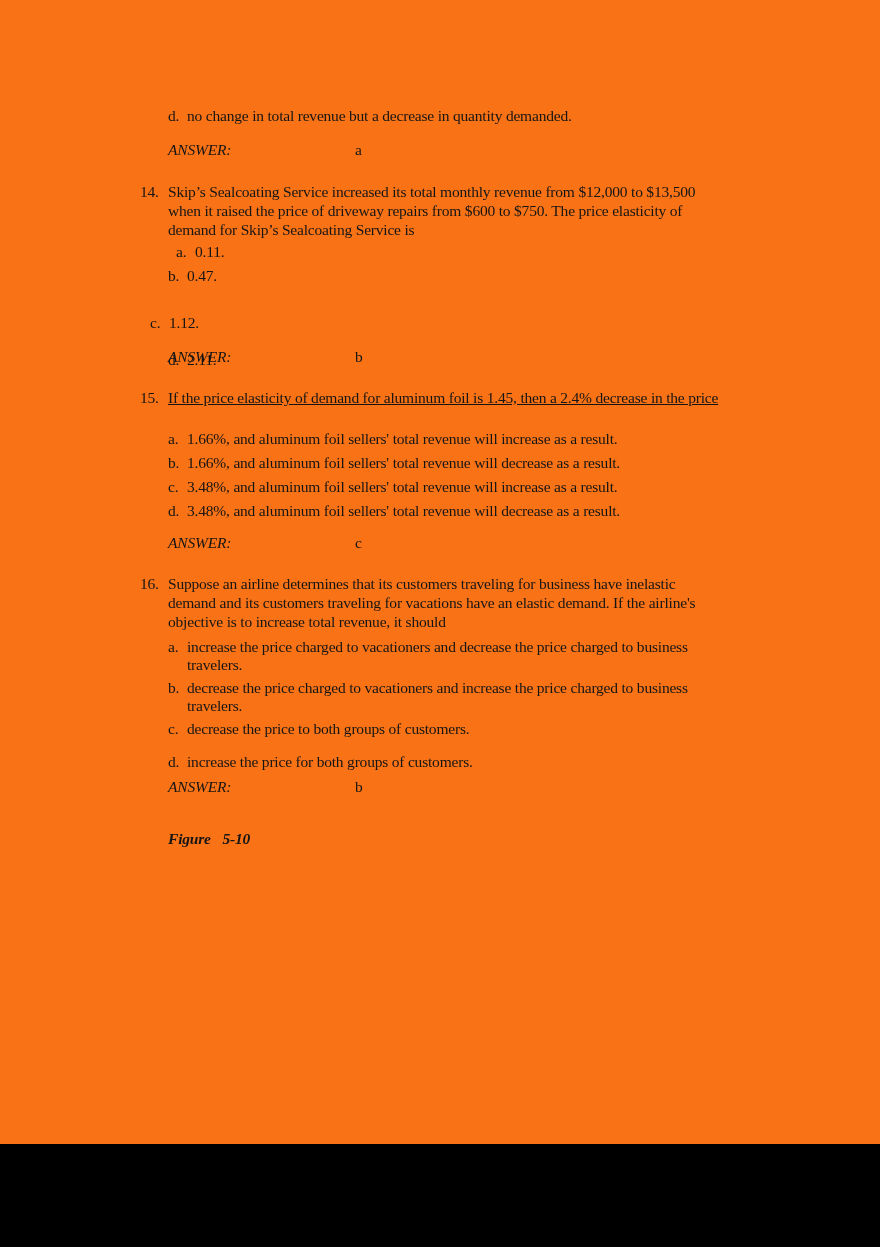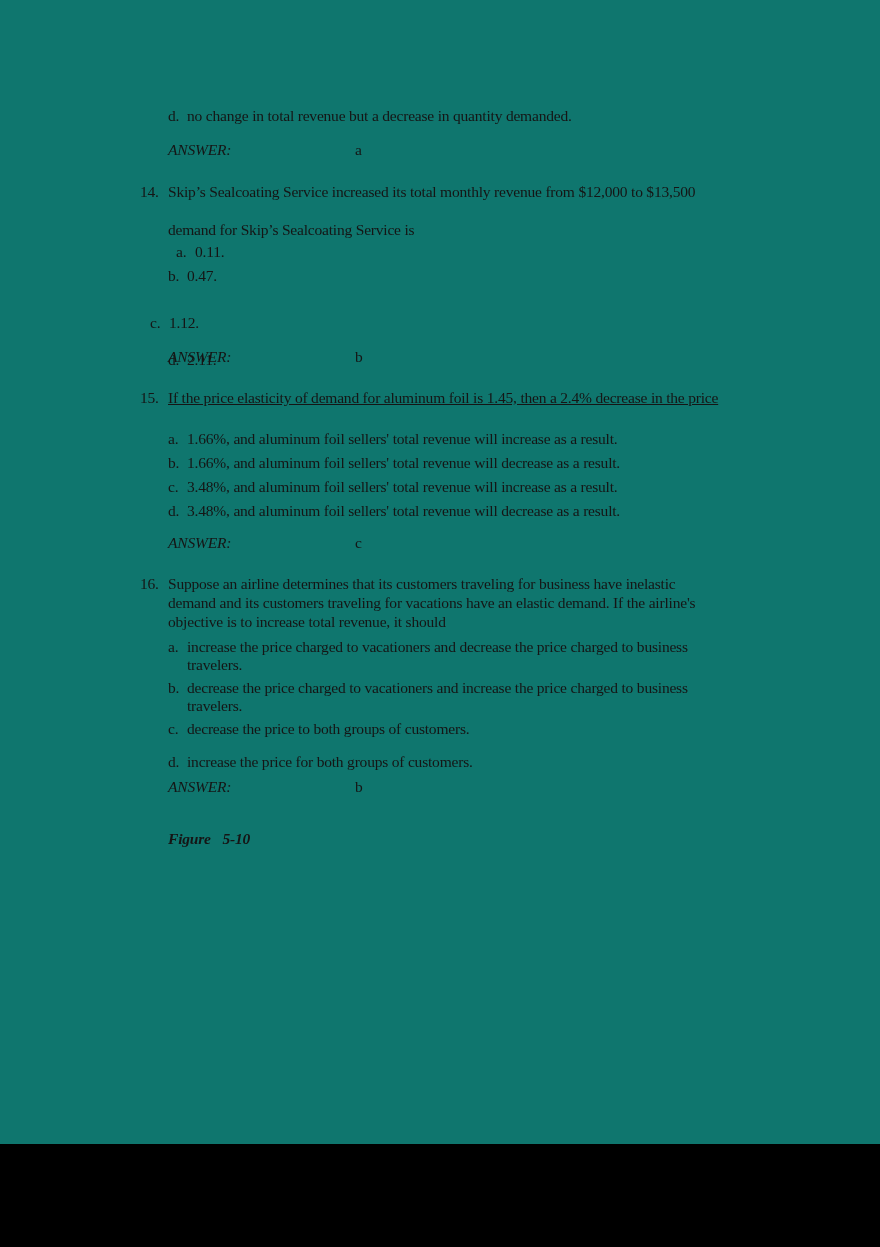--- a/index.html
+++ b/index.html
@@ -4,21 +4,21 @@
 <style>
   html, body {
     margin: 0;
     padding: 0;
     background: #ffffff;
   }
   .page {
     position: relative;
     width: 880px;
     height: 1247px;
-    background: #0f766e;
+    background: #f97316;
     overflow: hidden;
     font-family: "Liberation Serif", serif;
     font-size: 15.5px;
     line-height: 19px;
     color: #151515;
     letter-spacing: -0.2px;
   }
   .row {
     position: absolute;
     white-space: nowrap;
@@ -62,20 +62,21 @@
     <span class="opt-letter">d.</span><span>no change in total revenue but a decrease in quantity demanded.</span>
   </div>
 
   <div class="row" style="left:168px; top:140px;">
     <span class="answer-label">ANSWER:</span>
     <span class="answer-value">a</span>
   </div>
 
   <div class="qnum" style="left:140px; top:182px;">14.</div>
   <div class="row" style="left:168px; top:182px;text-align:right;">Skip’s Sealcoating Service increased its total monthly revenue from $12,000 to $13,500</div>
+  <div class="row" style="left:168px; top:201px;">when it raised the price of driveway repairs from $600 to $750. The price elasticity of</div>
   <div class="row" style="left:168px; top:220px;">demand for Skip’s Sealcoating Service is</div>
 
   <div class="row" style="left:176px; top:242px;">
     <span class="opt-letter">a.</span><span>0.11.</span>
   </div>
   <div class="row" style="left:168px; top:266px;">
     <span class="opt-letter">b.</span><span>0.47.</span>
   </div>
   <div class="row" style="left:150px; top:290px;margin-top:23px;">
     <span class="opt-letter">c.</span><span>1.12.</span>

